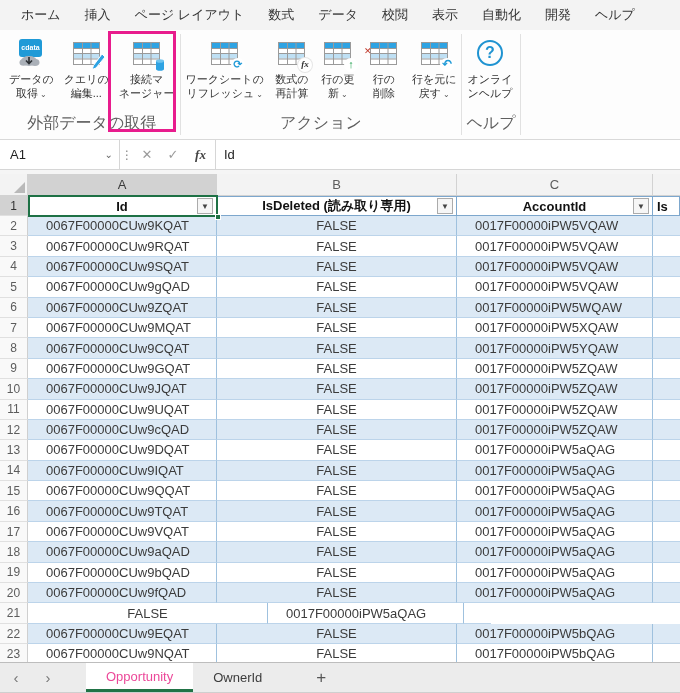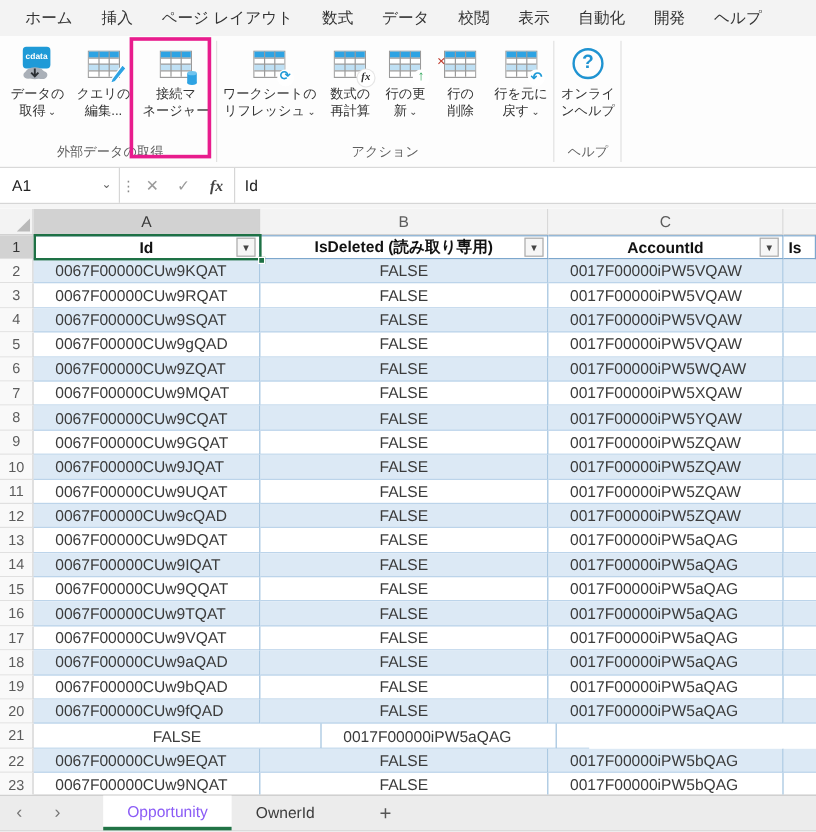--- a/index.html
+++ b/index.html
@@ -27,33 +27,33 @@
            text-align:center; }
   .badge.fxb { font-family:"Liberation Serif",serif; font-style:italic; font-weight:bold;
                font-size:9px; color:#333; box-shadow:0 0 0 1px #e6e6e6; }
   .badge.refresh { color:#1f9ad7; font-weight:bold; }
   .badge.up { color:#21a04e; font-weight:bold; }
   .badge.undo { color:#1f9ad7; font-weight:bold; font-size:12px; }
   .del-x { position:absolute; left:-3px; top:9px; color:#c0392b; font-weight:bold;
            font-size:9px; background:transparent; }
   .rlabel-line { white-space:nowrap; }
   .caret { font-size:8px; color:#555; margin-left:2px; }
-  .rgroup-label { text-align:center; font-size:11px; color:#5f5f5f; padding:3px 4px 5px;
+  .rgroup-label { text-align:center; font-size:16px; color:#5f5f5f; padding:3px 4px 5px;
                   white-space:nowrap; }
   .rsep { width:1px; background:#e1e1e1; margin:4px 0; }
   .help-circle { width:26px; height:26px; border:2.5px solid #1f93d1; border-radius:50%;
                  color:#1f93d1; font-weight:bold; font-size:16px; display:flex;
                  align-items:center; justify-content:center; }
   .magenta-box { position:absolute; left:108px; top:1px; width:68px; height:101px;
                  border:3px solid #e81c8d; z-index:30; pointer-events:none; }
 
   
   .formulabar { height:30px; background:#fff; border-bottom:1px solid #d6d6d6;
                 display:flex; align-items:stretch; font-size:13px; }
-  .namebox { width:100px; display:flex; align-items:center; justify-content:space-between;
+  .namebox { width:120px; display:flex; align-items:center; justify-content:space-between;
              padding:0 6px 0 10px; border-right:1px solid #d6d6d6; color:#222; }
   .namebox .caret { font-size:10px; color:#666; }
   .vdots { width:14px; display:flex; align-items:center; justify-content:center;
            color:#8a8a8a; font-size:12px; }
   .fbtn { width:26px; display:flex; align-items:center; justify-content:center;
           color:#9b9b9b; font-size:13px; }
   .fbtn.fx { font-family:"Liberation Serif",serif; font-style:italic; font-weight:bold;
              color:#444; border-right:1px solid #d6d6d6; width:30px; }
   .ffield { flex:1; display:flex; align-items:center; padding-left:8px; color:#222; }
   .fgap { height:4px; background:#f5f5f5; }
@@ -100,21 +100,21 @@
   .fill-handle { position:absolute; left:215px; top:40px; width:6px; height:6px;
                  background:#1e7145; border:1px solid #fff; z-index:6; pointer-events:none; }
 
   
   .sheetbar { height:31px; background:#ececec; border-top:1px solid #bdbdbd;
               border-bottom:1px solid #cfcfcf; display:flex; align-items:stretch; }
   .nav { width:32px; display:flex; align-items:center; justify-content:center;
          color:#767676; font-size:15px; }
   .tabs { display:flex; margin-left:22px; }
   .stab { display:flex; align-items:center; padding:0 20px; font-size:13px; color:#3c3c3c; }
-  .stab.active { background:#fff; border-bottom:3px solid #217346; color:#8b5cf6; }
+  .stab.active { background:#fff; border-bottom:3px solid #217346; color:#ec4899; }
   .addsheet { display:flex; align-items:center; margin-left:34px; font-size:17px; color:#555; }
 </style>
 </head>
 <body>
 
 <div class="menubar" id="menubar">
     <div class="mtab">ホーム</div>
     <div class="mtab">挿入</div>
     <div class="mtab">ページ レイアウト</div>
     <div class="mtab">数式</div>

